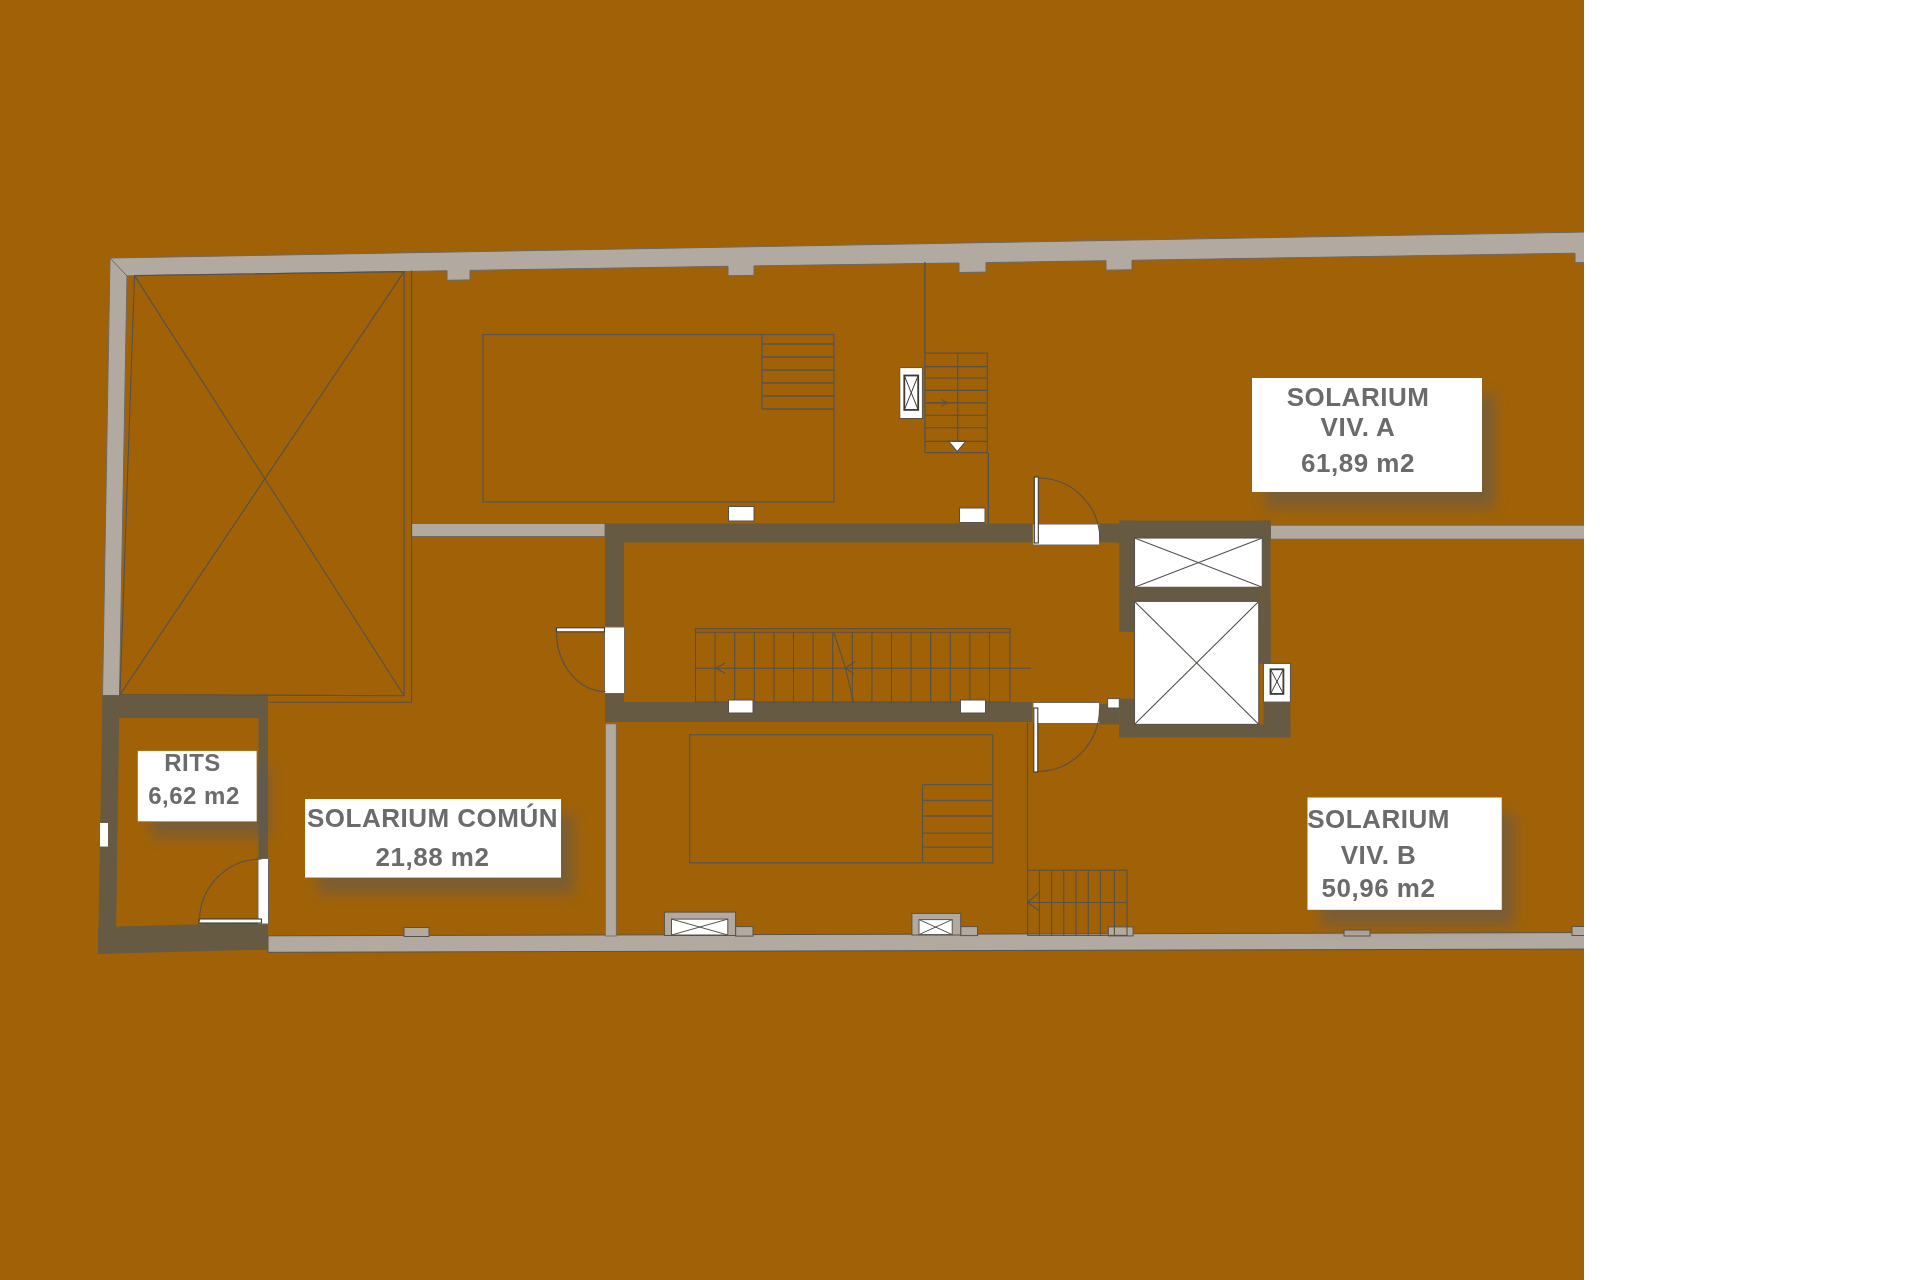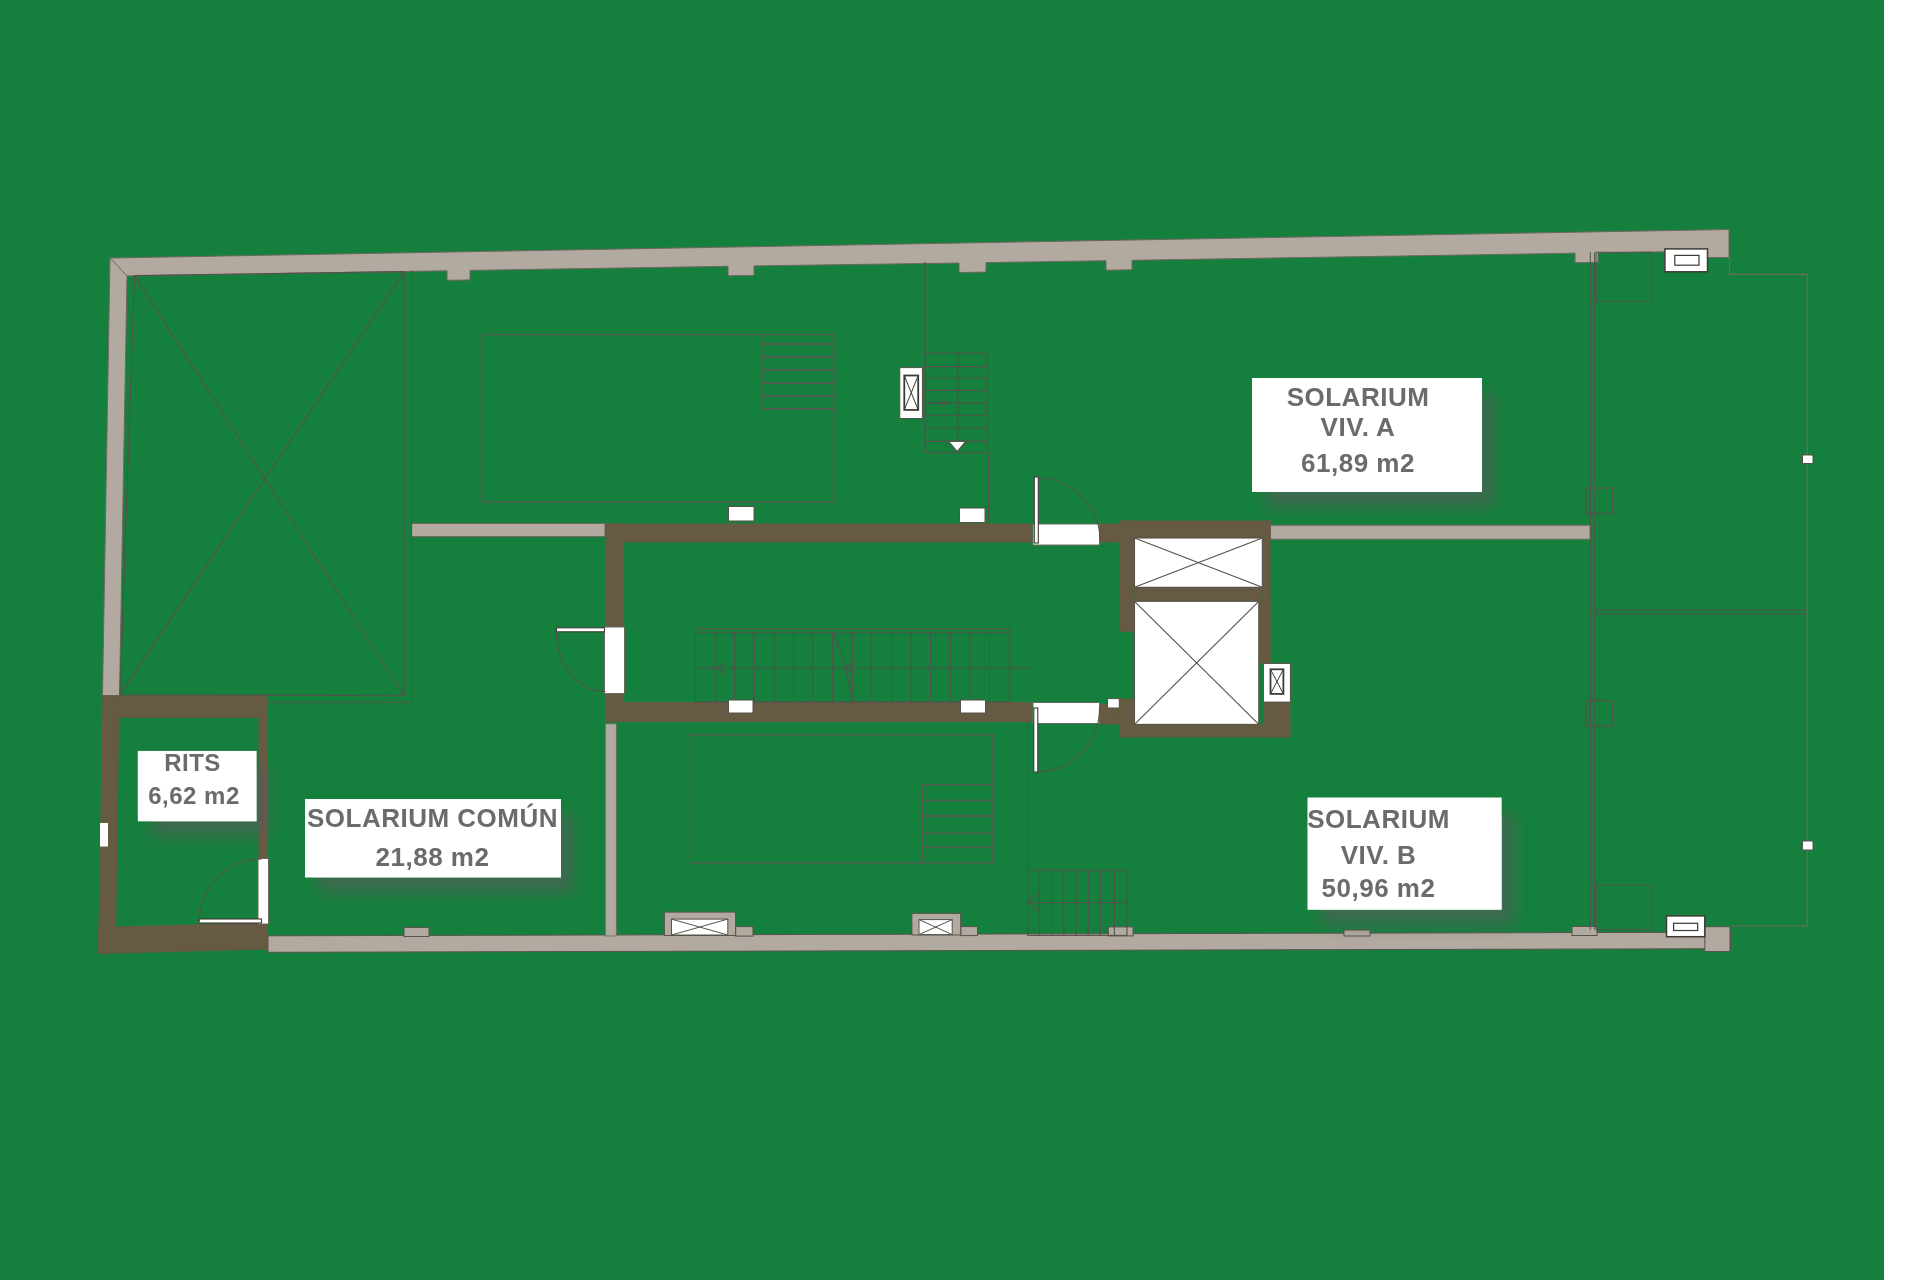--- a/index.html
+++ b/index.html
@@ -1,16 +1,16 @@
 <!DOCTYPE html>
 <html><head>
 <meta charset="utf-8">
 <style>
   html,body{margin:0;padding:0;background:#ffffff;}
-  .wrap{width:1884px;height:1280px;position:relative;background:#15803d;overflow:hidden;}
+  .wrap{width:1584px;height:1280px;position:relative;background:#a16207;overflow:hidden;}
   text{font-family:"Liberation Sans", sans-serif;font-weight:bold;fill:#6b6b6b;}
 </style>
 </head>
 <body>
 <div class="wrap">
 <svg width="1920" height="1280" viewBox="0 0 1920 1280" xmlns="http://www.w3.org/2000/svg">
 <defs>
   <filter id="lshadow" x="-30%" y="-30%" width="170%" height="190%">
     <feDropShadow dx="13" dy="16" stdDeviation="7" flood-color="#5a5a5a" flood-opacity="0.55"></feDropShadow>
   </filter>

